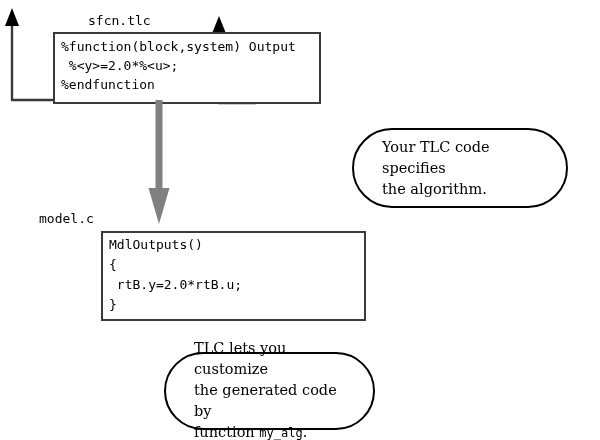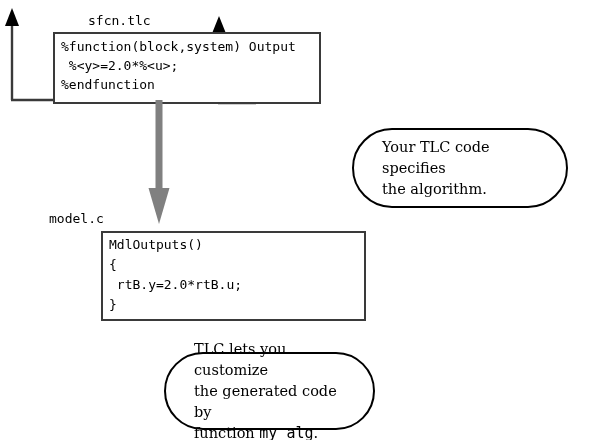--- a/index.html
+++ b/index.html
@@ -19,21 +19,21 @@
   
   .file-label {
     position: absolute;
     font-family: "DejaVu Sans Mono", "Liberation Mono", monospace;
     font-size: 13px;
     color: #000000;
     white-space: pre;
     letter-spacing: 0px;
   }
   #label-sfcn { left: 68px; top: 13px; margin-left: 20px; }
-  #label-model { left: 49px; top: 211px; }
+  #label-model { left: 39px; top: 211px; }
 
   
   .code-box {
     position: absolute;
     box-sizing: border-box;
     border: 2px solid #3a3a3a;
     background: #ffffff;
   }
   #box-sfcn {
     left: 53px; top: 32px;
@@ -94,21 +94,21 @@
   #bubble-top {
     left: 352px; top: 128px;
     width: 216px; height: 80px;
   }
   #bubble-bottom {
     left: 164px; top: 352px;
     width: 211px; height: 78px;
   }
   .mono-inline {
     font-family: "DejaVu Sans Mono", "Liberation Mono", monospace;
-    font-size: 15px;
+    font-size: 12px;
   }
 </style>
 </head>
 <body>
 
 <div id="canvas">
 
   
   <div class="file-label" id="label-sfcn">sfcn.tlc</div>
 

